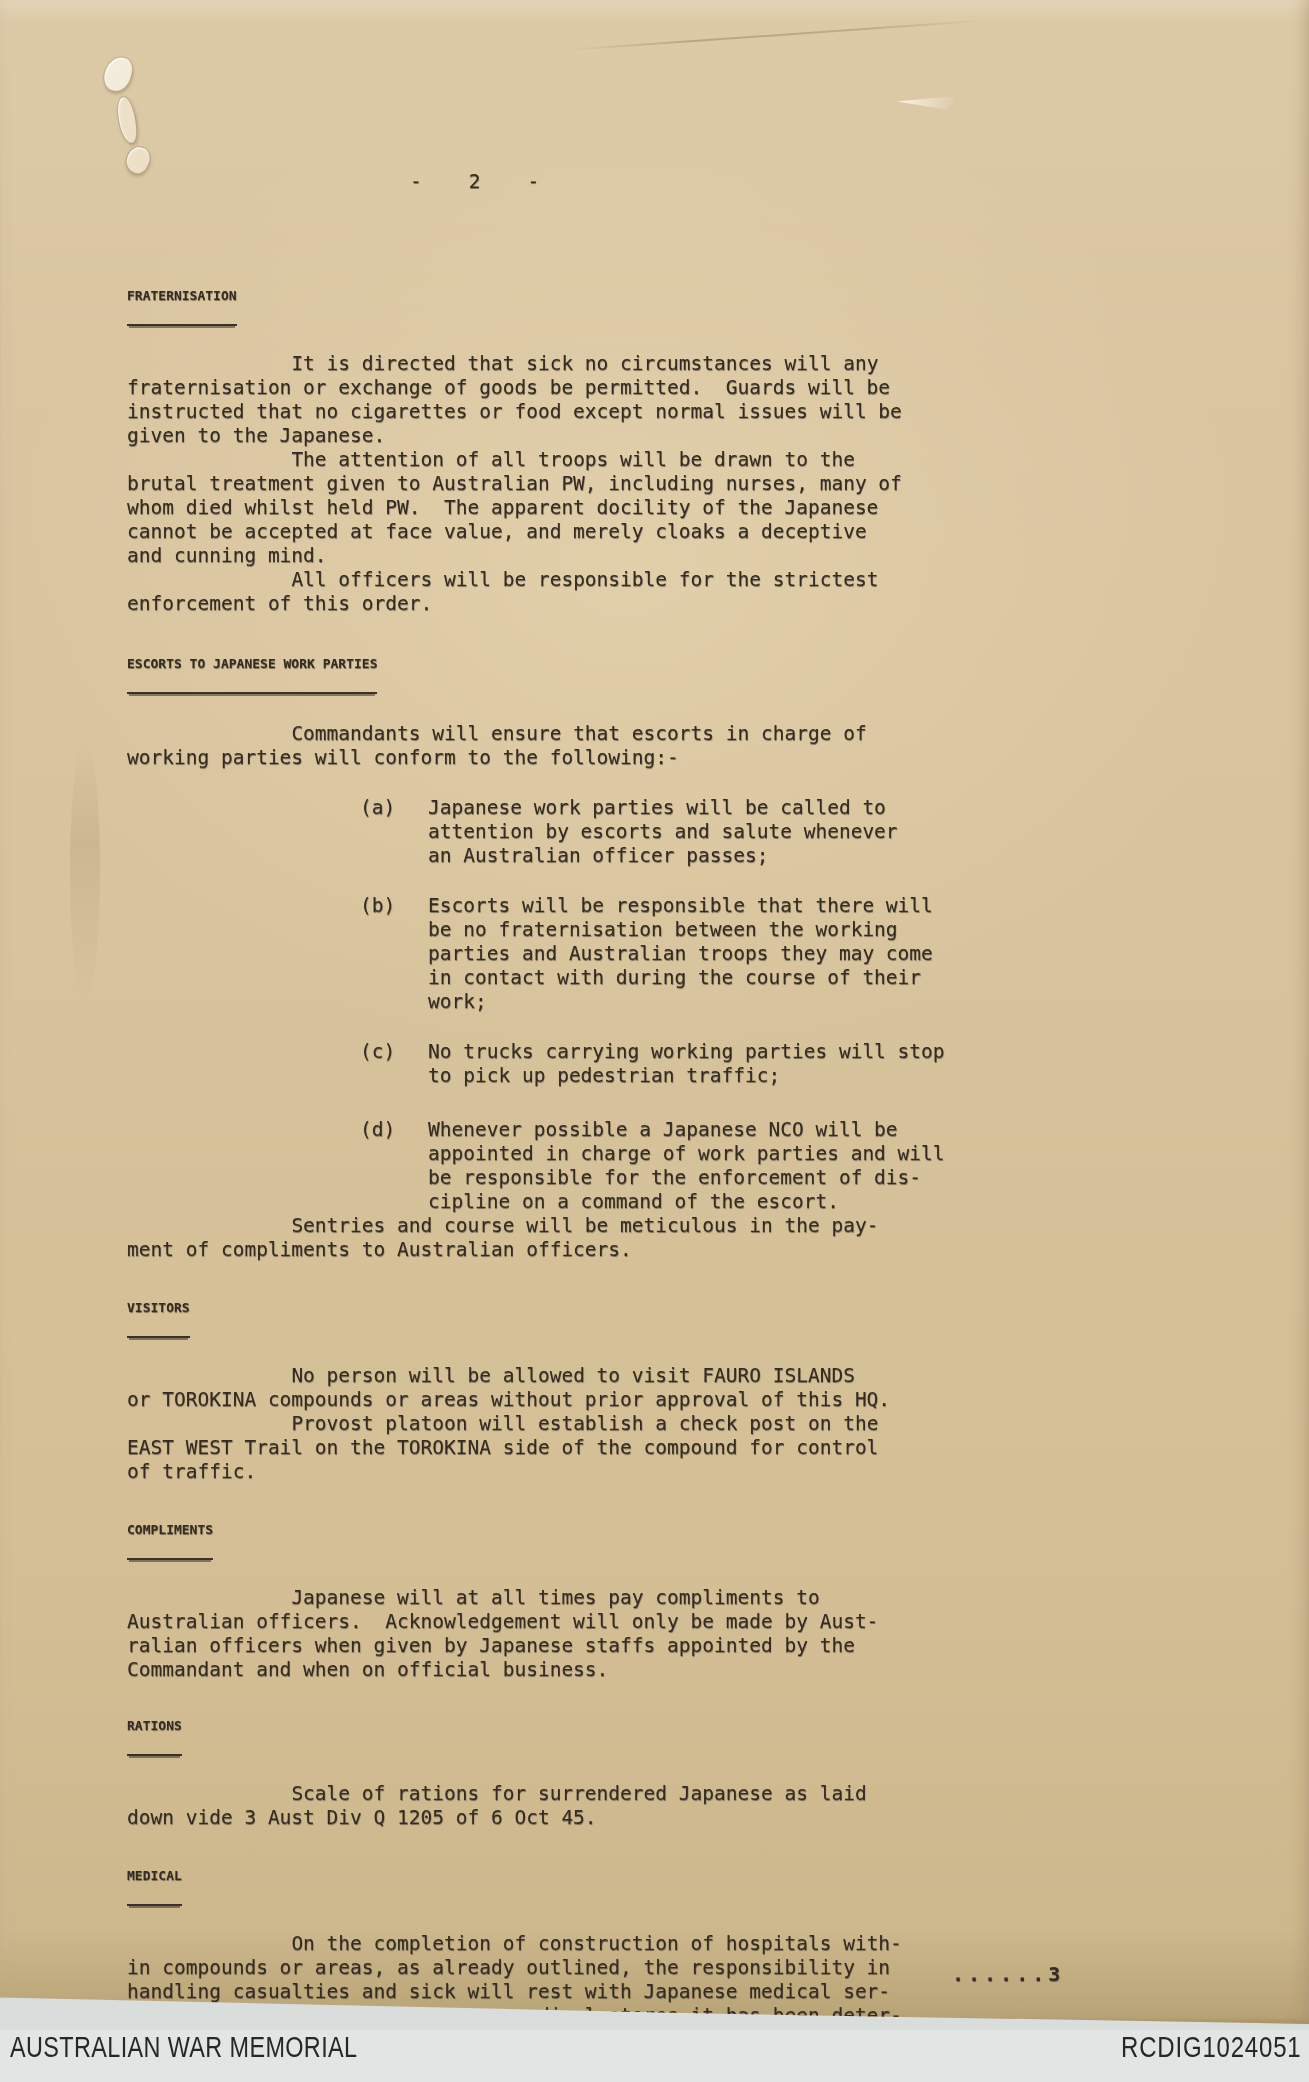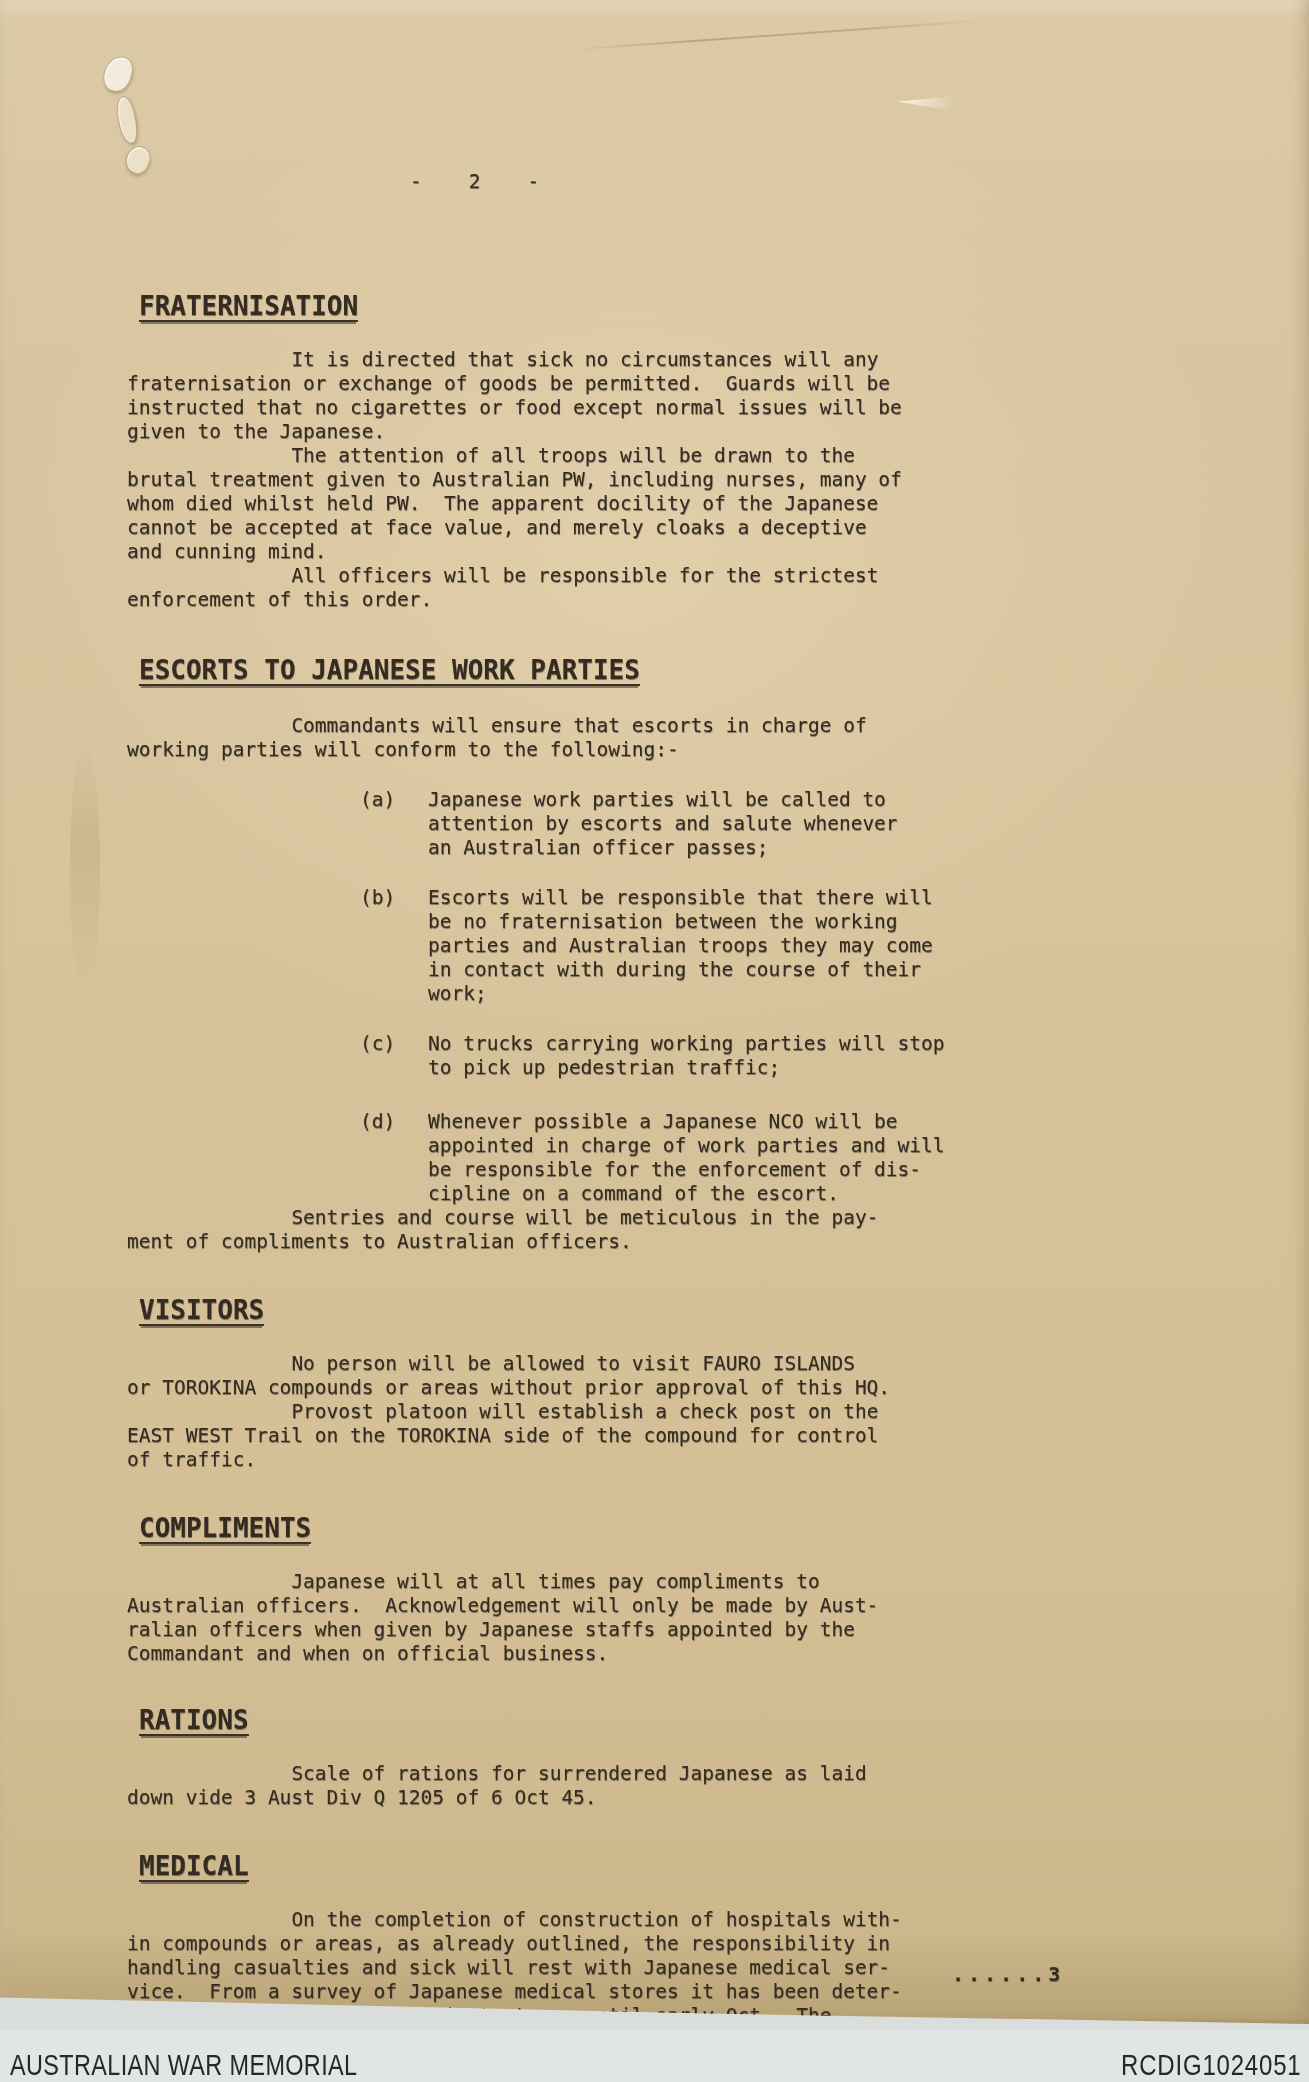--- a/index.html
+++ b/index.html
@@ -44,43 +44,43 @@
   }
   
   .content{
     position:absolute;left:127px;top:0;width:840px;padding-top:170px;
     color:#342c22;font-size:19.5px;line-height:24px;
     text-shadow:0.4px 0.5px 0.7px rgba(52,44,34,.55);
   }
   .page-number{margin-left:283px;white-space:pre;margin-bottom:88px;}
   .doc-heading{
     display:inline-block;font-weight:bold;white-space:pre;
-    border-bottom:2.5px solid #3a3227;padding-bottom:2px;
+    border-bottom:2.5px solid #3a3227;padding-bottom:16px;
     box-shadow:0 4px 0 -2px rgba(58,50,39,.55);
-    margin:12px;font-size:26px;
+    margin:0;font-size:13px;
   }
   p.doc-para{margin:0;white-space:pre-wrap;}
   .sec{margin:0;}
   .mb26{margin-bottom:26px;} .mb28{margin-bottom:28px;text-align:right;}
   .mt30{margin-top:30px;} .mt32{margin-top:32px;} .mt34{margin-top:34px;}
   .items{margin-top:26px;}
   .item{display:flex;margin-left:233px;margin-bottom:26px;}
   .item:last-child{margin-bottom:0;}
   .item-label{width:68px;flex:none;white-space:pre;}
   .item-text{white-space:pre-wrap;width:560px;}
   .closing{margin-top:28px;}
   .continuation{
     position:absolute;left:952px;top:1962px;color:#342c22;
     font-size:20px;letter-spacing:4px;font-weight:bold;
     text-shadow:0.4px 0.5px 0.7px rgba(52,44,34,.55);
   }
   
   .footer{
     position:absolute;left:0;bottom:0;width:1309px;height:52px;
-    background:#e1e5e4;display:flex;align-items:flex-end;justify-content:space-between;
+    background:#e1e5e4;display:flex;align-items:flex-start;justify-content:space-between;
     font-family:"Liberation Sans", sans-serif;color:#24282a;font-size:30px;
   }
   .footer-left{transform:scaleX(.78);transform-origin:left center;margin-left:10px;letter-spacing:.5px;}
   .footer-right{transform:scaleX(.8);transform-origin:right center;margin-right:8px;letter-spacing:1px;}
 </style>
 </head>
 <body>
 
 <div class="paper">
   <div class="crease-top-right"></div>

